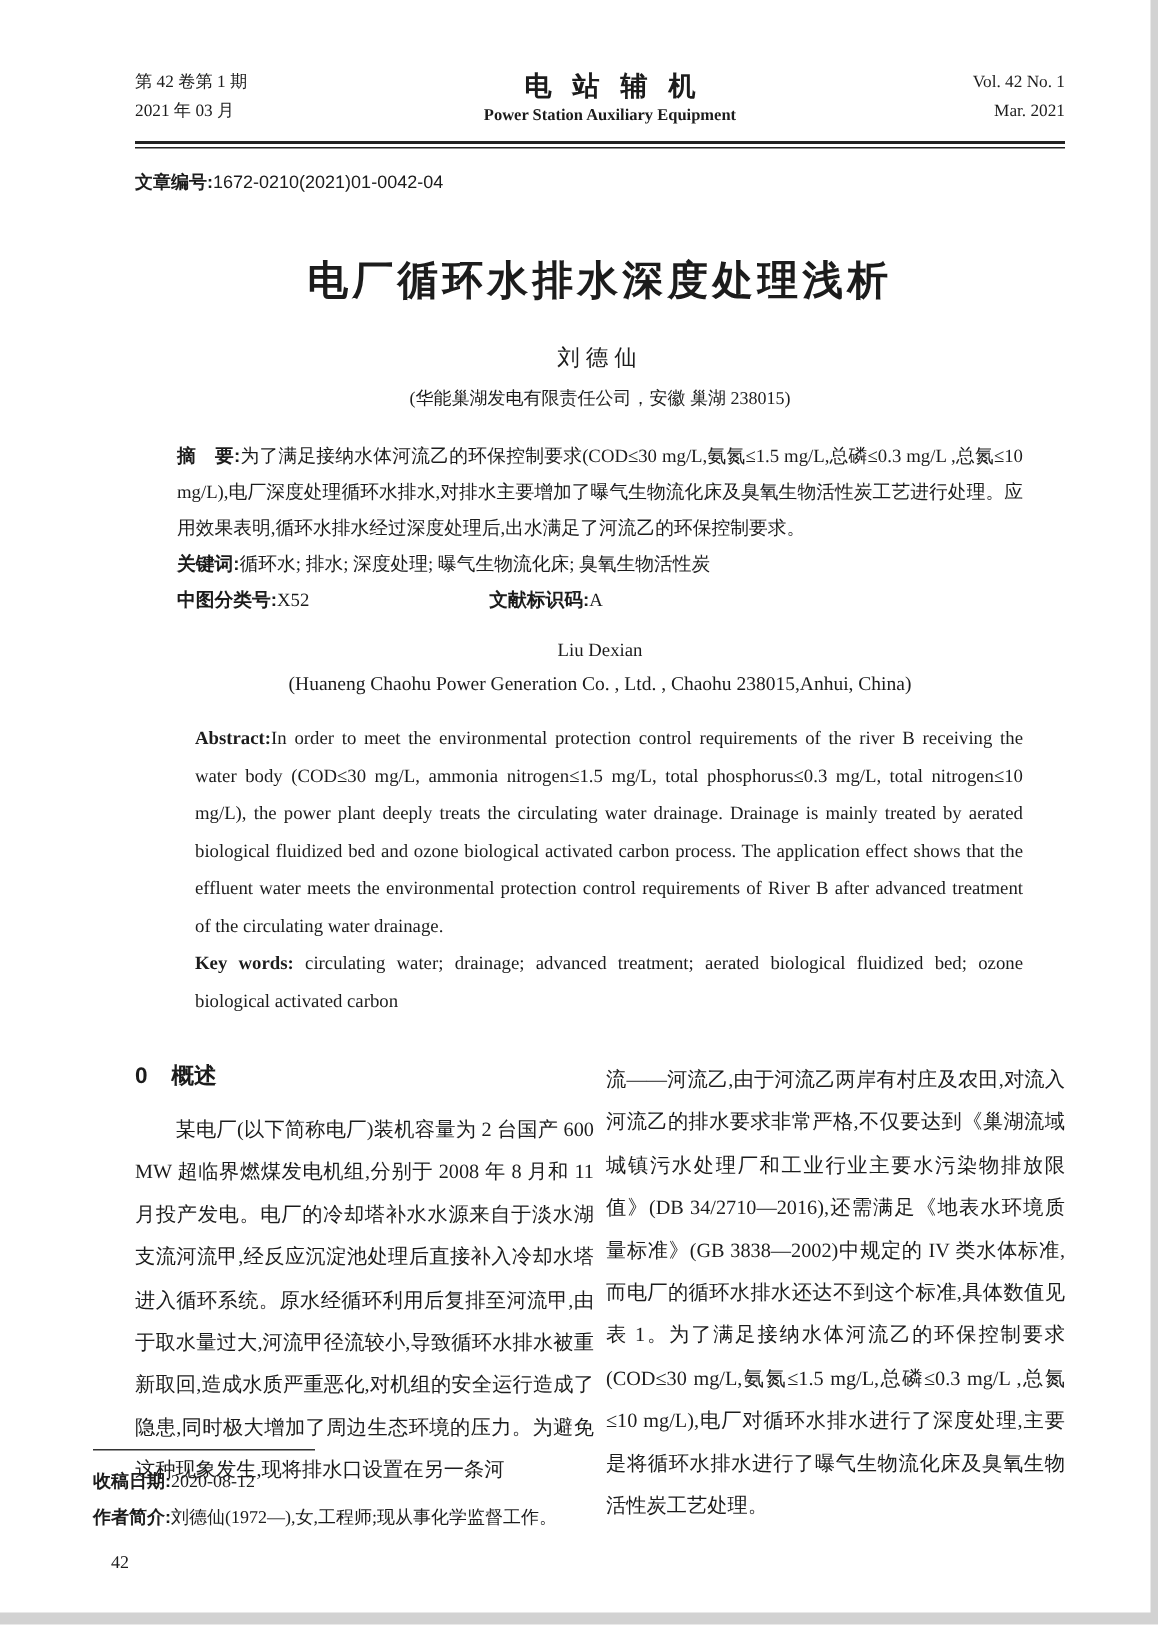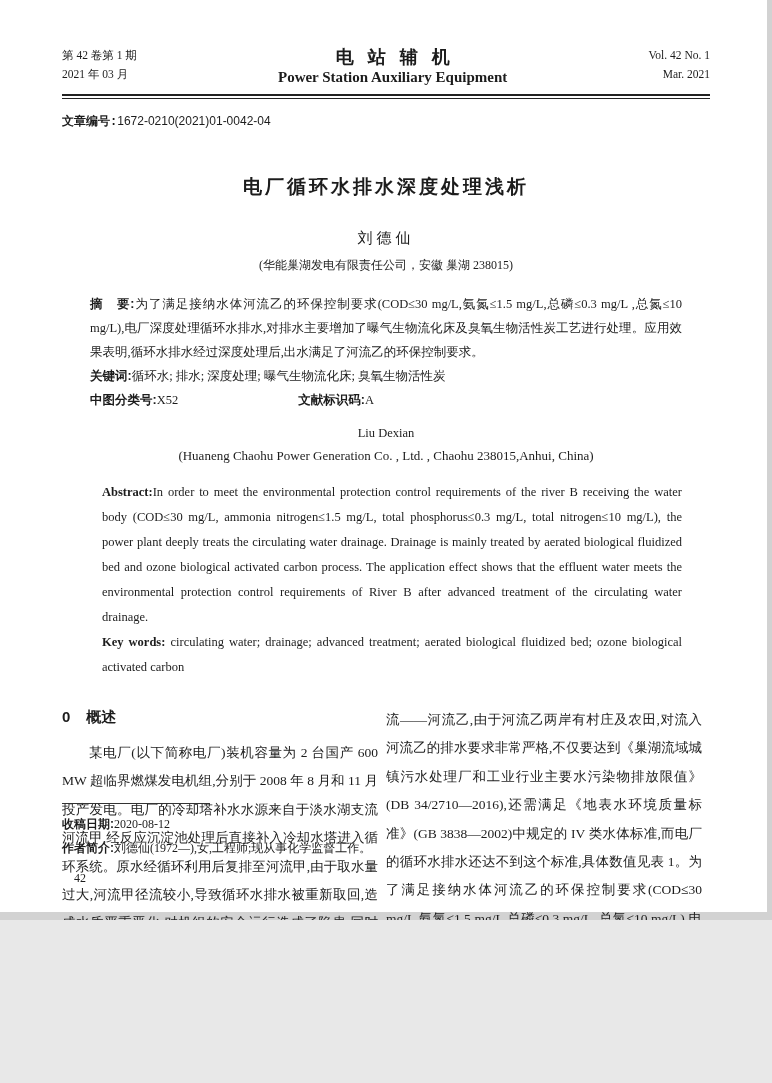--- a/index.html
+++ b/index.html
@@ -1,50 +1,51 @@
 <!DOCTYPE html>
 <html><head>
 <meta charset="utf-8">
 <style>
   * { box-sizing: border-box; }
   html, body { margin: 0; padding: 0; background: #e8e8e8; }
   .page {
     position: relative;
-    width: 772px; height: 920px;
+    width: 772px; height: 1083px;
     margin: 0 auto;
     background: #ffffff;
     box-shadow: inset -5px -8px 0 #d2d2d2;
     font-family: "Liberation Serif", "DejaVu Serif", serif;
     color: #1c1c1c;
     overflow: hidden;
+    padding-left: 28px;
   }
   .inner { padding: 46px 62px 0 62px; }
 
   
   .hdr { display: flex; justify-content: space-between; align-items: flex-start; }
   .hdr-side { font-size: 11.5px; line-height: 19px; }
   .hdr-left { text-align: left; }
   .hdr-right { text-align: right; }
   .hdr-center { text-align: center; }
   .hdr-center .cn {
     font-size: 18px; font-weight: bold; letter-spacing: 14px;
     margin-left: 14px; line-height: 22px;
   }
-  .hdr-center .en { font-size: 15px; font-weight: bold; line-height: 19px; }
+  .hdr-center .en { font-size: 11px; font-weight: bold; line-height: 19px; }
   .rule-double { margin-top: 7px; height: 5px; border-top: 2.5px solid #222; border-bottom: 1.5px solid #222; }
 
   
   .article-id { margin-top: 14px; font-size: 12px; }
-  .article-id .lab { font-family: Liberation Mono, monospace; font-weight: bold; }
+  .article-id .lab { font-family: Liberation Sans, sans-serif; font-weight: bold; }
   .article-id .val { font-family: "Liberation Sans", "DejaVu Sans", sans-serif; }
 
   
   .title-cn {
     margin-top: 40px; text-align: center;
-    font-size: 19px; font-weight: bold; letter-spacing: 3px; line-height: 34px;
+    font-size: 27px; font-weight: bold; letter-spacing: 3px; line-height: 34px;
   }
   .author-cn { margin-top: 25px; text-align: center; font-size: 15px; letter-spacing: 4px; }
   .affil-cn { margin-top: 9px; text-align: center; font-size: 12px; }
 
   
   .abs-block { margin: 18px 28px 0 28px; font-size: 12.5px; line-height: 24px; text-align: justify; }
   .abs-block p { margin: 0; }
   .lab-hei { font-family: "Liberation Sans", "DejaVu Sans", sans-serif; font-weight: bold; }
   .clc-line { margin-top: 0; }
   .clc-gap { display: inline-block; width: 120px; }

